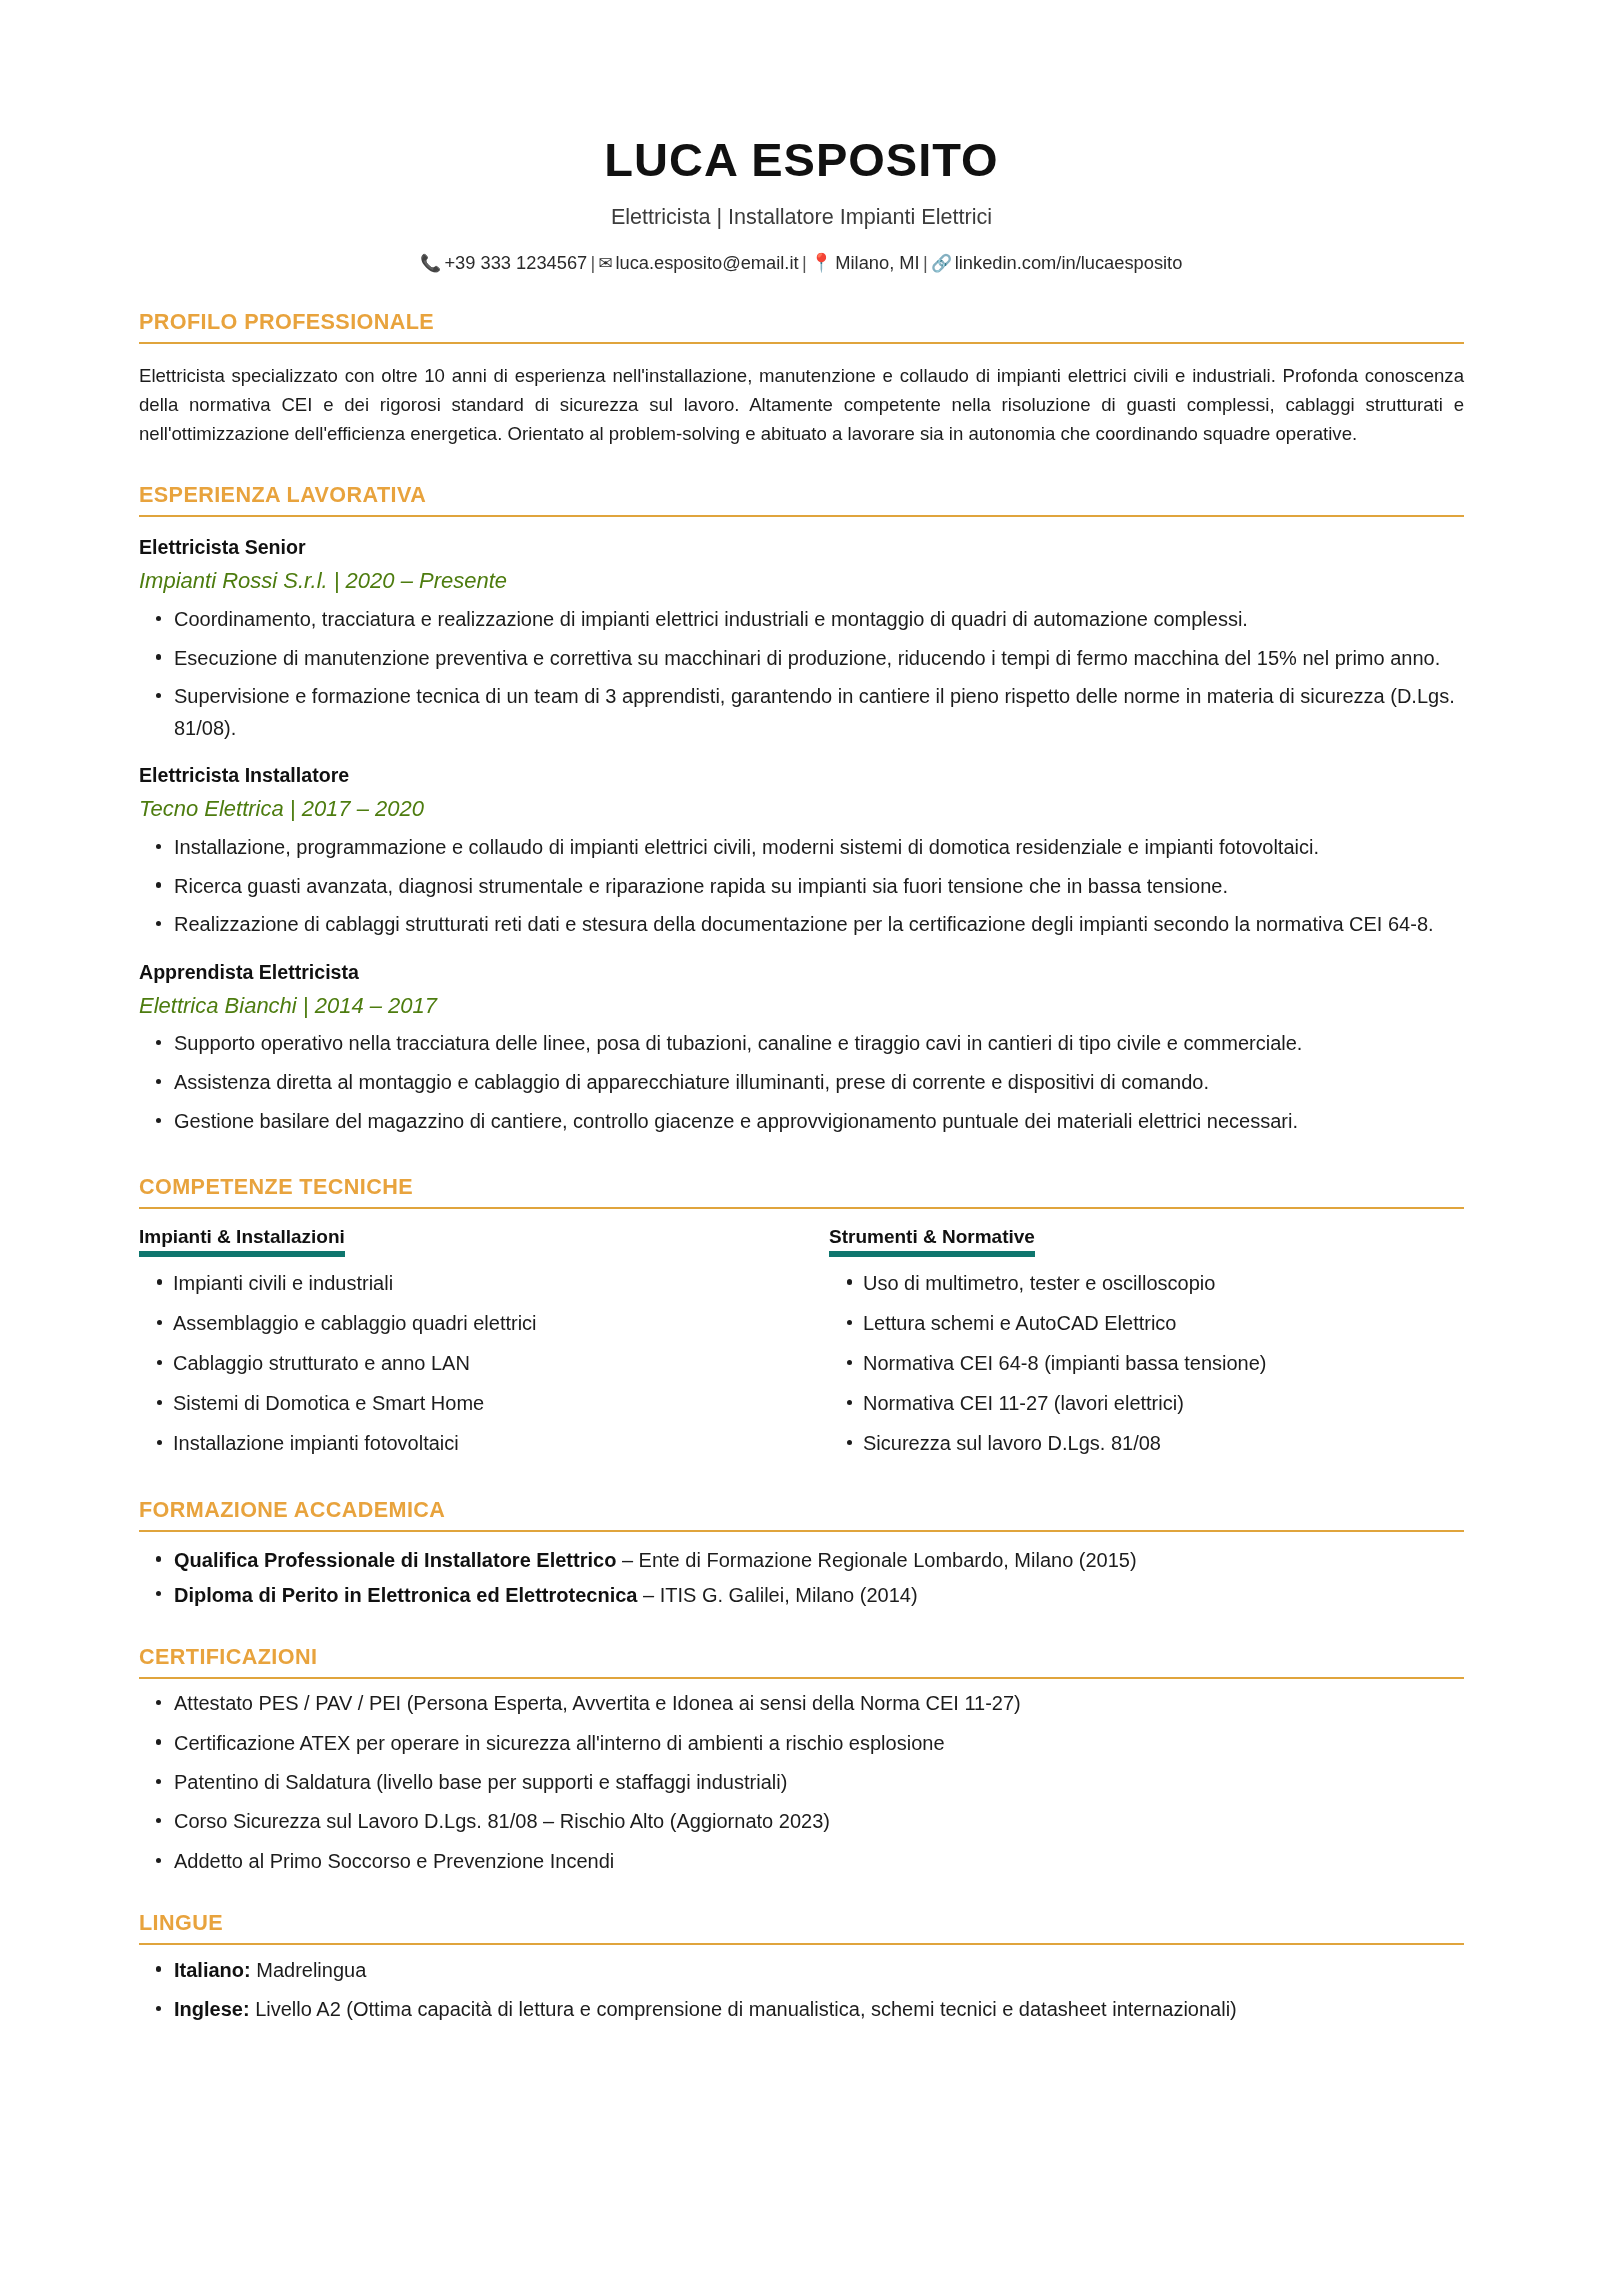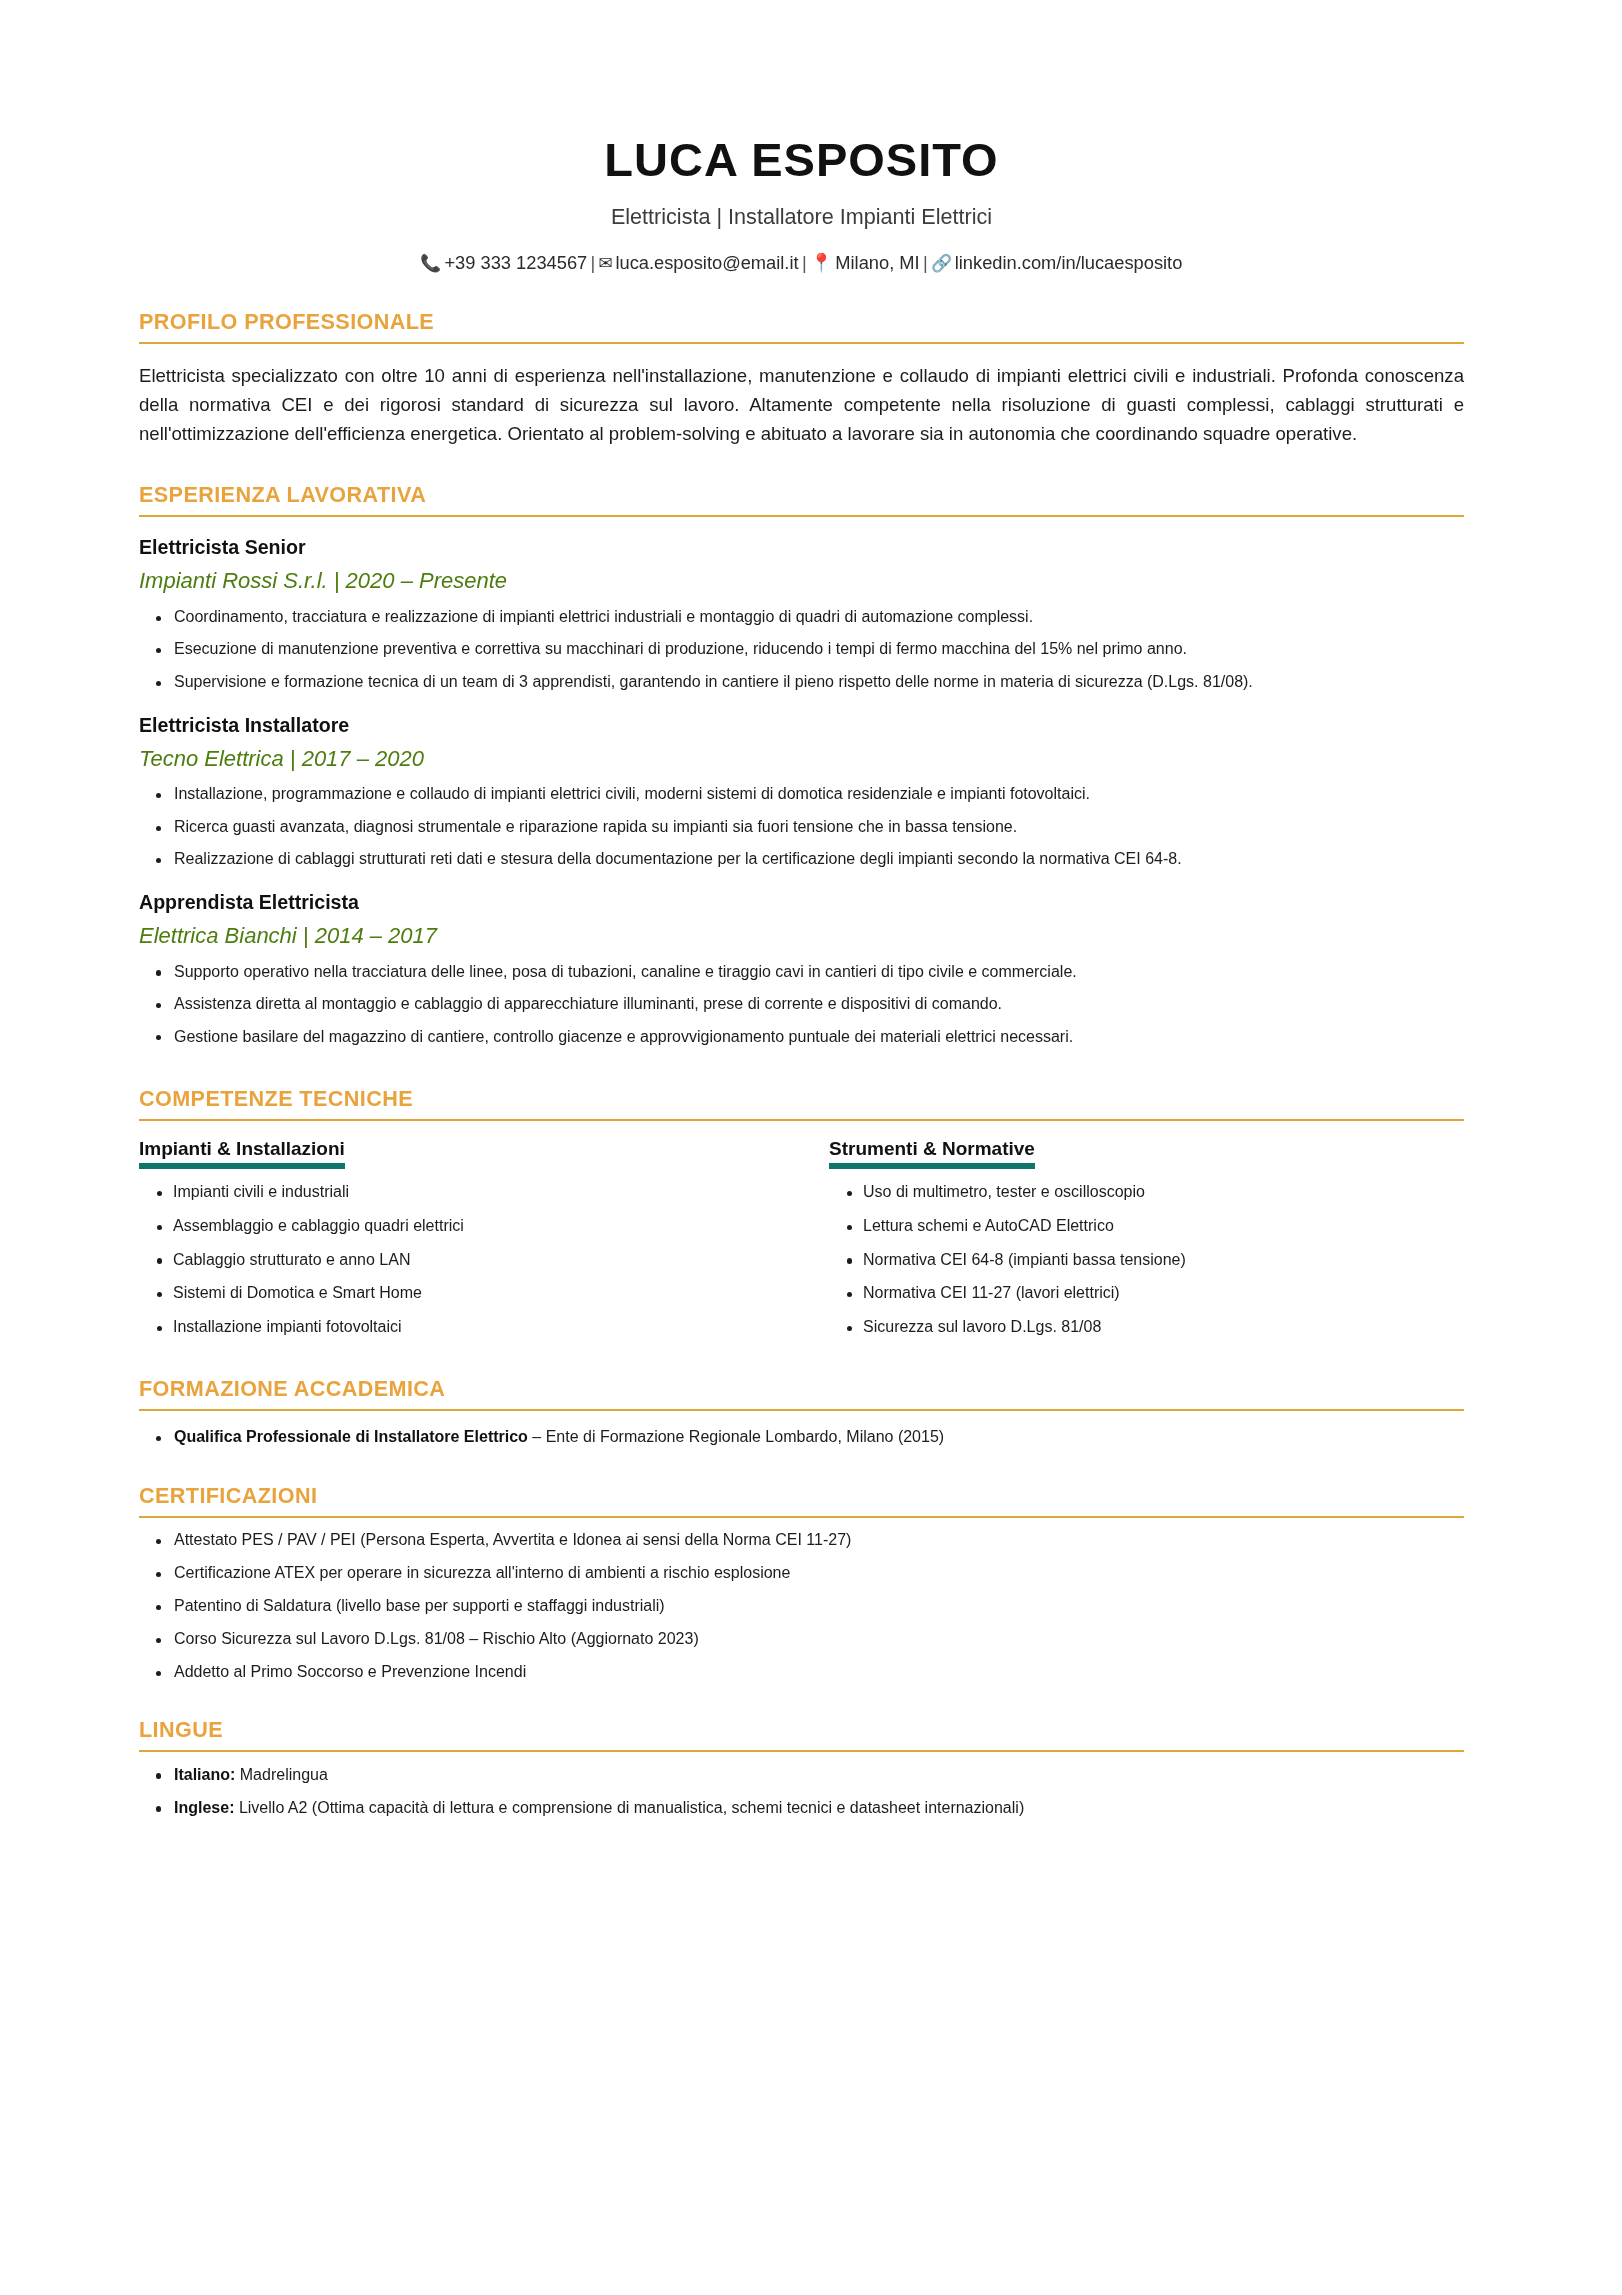--- a/index.html
+++ b/index.html
@@ -104,21 +104,21 @@
   }
 
   ul.blist {
     list-style: none;
     margin: 9.2px 0 0 0;
     padding: 0;
   }
   ul.blist > li {
     position: relative;
     padding-left: 35px;
-    font-size: 16px;
+    font-size: 20px;
     line-height: 1.58;
     color: #1c1c1c;
     margin-top: 7.2px;
   }
   ul.blist > li:first-child { margin-top: 0; }
   ul.blist > li::before {
     content: "";
     position: absolute;
     left: 17px;
     top: 11.8px;
@@ -247,20 +247,21 @@
         </ul>
       </div>
     </div>
   </div>
 
   <div class="section sp-sec-lg">
     <div class="section-title">FORMAZIONE ACCADEMICA</div>
     <div class="section-rule"></div>
     <ul class="blist tight">
       <li><span class="b">Qualifica Professionale di Installatore Elettrico</span><span> – Ente di Formazione Regionale Lombardo, Milano (2015)</span></li>
+      <li><span class="b">Diploma di Perito in Elettronica ed Elettrotecnica</span><span> – ITIS G. Galilei, Milano (2014)</span></li>
     </ul>
   </div>
 
   <div class="section sp-sec">
     <div class="section-title">CERTIFICAZIONI</div>
     <div class="section-rule"></div>
     <ul class="blist loose">
       <li>Attestato PES / PAV / PEI (Persona Esperta, Avvertita e Idonea ai sensi della Norma CEI 11-27)</li>
       <li>Certificazione ATEX per operare in sicurezza all'interno di ambienti a rischio esplosione</li>
       <li>Patentino di Saldatura (livello base per supporti e staffaggi industriali)</li>

